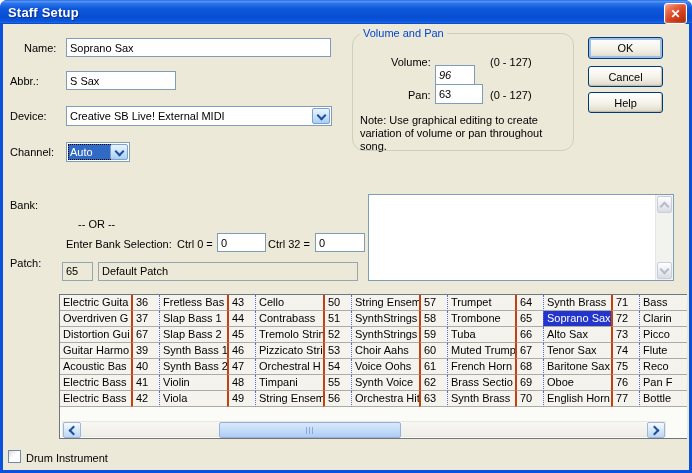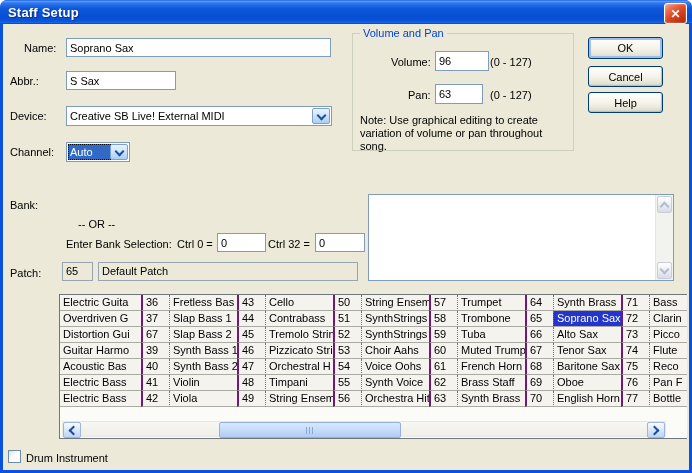--- a/index.html
+++ b/index.html
@@ -25,21 +25,21 @@
   .combo-btn{position:absolute;top:1px;right:1px;width:16px;bottom:1px;border:1px solid #7AA1CE;border-radius:2px;
     background:linear-gradient(180deg,#E9F4FE 0%,#D0E5FA 45%,#AACDF4 100%);
     display:flex;align-items:center;justify-content:center;}
   .chev{display:inline-block;width:5px;height:5px;border:solid #1C4FA0;border-width:0 2px 2px 0;}
   .chev-down{transform:rotate(45deg);margin-top:-2px;}
   .chev-up{transform:rotate(-135deg);margin-bottom:-4px;}
   .chev-left{transform:rotate(135deg);margin-left:3px;}
   .chev-right{transform:rotate(-45deg);margin-right:3px;}
   .pale{border-color:#B4BCC8;}
   .group{position:absolute;left:352px;top:33px;width:222px;height:118px;border:1px solid #CDD0BE;
-    border-radius:0;box-sizing:border-box;}
+    border-radius:12px;box-sizing:border-box;}
   .group-legend{position:absolute;left:7px;top:-7px;background:#ECE9D8;padding:0 3px;color:#0046D5;white-space:nowrap;}
   .glbl{position:absolute;white-space:nowrap;}
   .gtxt{position:absolute;height:20px;border:1px solid #7F9DB9;background:#fff;
     font:11px "Liberation Sans",sans-serif;padding:1px 3px;box-sizing:border-box;margin:0;}
   .note{position:absolute;left:7px;top:80px;width:210px;line-height:13px;}
   .btn{position:absolute;left:588px;width:75px;height:22px;border:1px solid #003C74;border-radius:3px;
     background:linear-gradient(180deg,#FFFFFF 0%,#F4F2E8 55%,#E6E2D4 85%,#D6D2C2 100%);
     font:11px "Liberation Sans",sans-serif;color:#000;box-shadow:inset -1px -1px 1px #BFBCAE;padding:0;cursor:default;}
   .btn.default{box-shadow:inset 0 0 0 2px #9DBDEB, inset -1px -1px 1px #BFBCAE;}
   .ro-field{position:absolute;height:19px;border:1px solid #97A5B0;background:#ECE9D8;
@@ -52,22 +52,22 @@
     background:linear-gradient(180deg,#FDFEFF,#E8EBF1 60%,#D8DCE6 100%);
     display:flex;align-items:center;justify-content:center;}
   .varrow.top{top:1px;} .varrow.bottom{bottom:1px;}
   .patch-panel{position:absolute;left:59px;top:294px;width:628px;height:145px;border:1px solid #70767E;
     border-right:none;background:#FBFBF7;box-sizing:border-box;overflow:hidden;}
   .pt{position:absolute;left:0;top:0;width:660px;height:113px;overflow:hidden;}
   .pt-row{display:flex;height:16px;}
   .pt-cell{box-sizing:border-box;height:16px;line-height:15px;padding-left:3px;white-space:nowrap;
     overflow:hidden;background:#F4F3EE;border-bottom:1px solid #ABABA4;font-size:11px;}
   .pt-name{width:68px;border-left:1px dotted #5A6AD0;}
-  .pt-name.pt-first{width:81px;border-left:none;}
-  .pt-num{width:28px;border-left:2px solid #701a75;}
+  .pt-name.pt-first{width:71px;border-left:none;}
+  .pt-num{width:28px;border-left:2px solid #c2410c;}
   .pt-sel{background:#2335CC;color:#fff;}
   .hscroll{position:absolute;left:2px;top:126px;width:604px;height:16px;
     background:linear-gradient(180deg,#F8F7F3,#EFEEE8);border:1px solid #E8E7E0;box-sizing:border-box;}
   .harrow{position:absolute;top:0;width:16px;height:14px;border:1px solid #9EB6D8;border-radius:2px;
     background:linear-gradient(180deg,#F8FBFE 0%,#D8E8FA 50%,#BCD6F4 100%);
     display:flex;align-items:center;justify-content:center;}
   .harrow.left{left:0;} .harrow.right{right:0;}
   .hthumb{position:absolute;left:156px;top:0;width:180px;height:14px;border:1px solid #98B0D8;border-radius:2px;
     background:linear-gradient(180deg,#D8E8FC 0%,#C4DCFA 50%,#B0CCF4 100%);
     display:flex;align-items:center;justify-content:center;}
@@ -105,41 +105,41 @@
   <div class="combo" style="left:66px;top:142px;width:64px">
     <span class="combo-text hl">Auto</span>
     <span class="combo-btn">
         <i class="chev chev-down"></i>
       </span>
   </div>
 
   <div class="group">
     <span class="group-legend">Volume and Pan</span>
     <span class="glbl" style="left:38px;top:22px">Volume:</span>
-    <input class="gtxt" style="left: 82px; top: 17px; width: 54px;" value="96">
+    <input class="gtxt" style="left: 82px; top: 31px; width: 40px; font-style: italic;" value="96">
     <span class="glbl" style="left:137px;top:22px">(0 - 127)</span>
     <span class="glbl" style="left:55px;top:55px">Pan:</span>
     <input class="gtxt" style="left: 82px; top: 50px; width: 48px;" value="63">
     <span class="glbl" style="left:137px;top:55px">(0 - 127)</span>
     <div class="note">Note: Use graphical editing to create variation of volume or pan throughout song.</div>
   </div>
 
   <button class="btn default" style="top:37px">OK</button>
   <button class="btn" style="top:92px;height:21px">Help</button>
   <button class="btn" style="top:66px;height:21px">Cancel</button>
 
   <span class="lbl" style="left:10px;top:199px">Bank:</span>
   <span class="lbl" style="left:78px;top:218px">-- OR --</span>
   <span class="lbl" style="left:66px;top:238px">Enter Bank Selection:</span>
   <span class="lbl" style="left:177px;top:238px">Ctrl 0 =</span>
   <input class="txt" style="left: 217px; top: 233px; width: 49px;" value="0">
   <span class="lbl" style="left:268px;top:238px">Ctrl 32 =</span>
   <input class="txt" style="left: 315px; top: 233px; width: 50px;" value="0">
 
-  <span class="lbl" style="left:10px;top:267px">Patch:</span>
+  <span class="lbl" style="left:10px;top:257px">Patch:</span>
   <div class="ro-field" style="left:62px;top:262px;width:31px">65</div>
   <div class="ro-field" style="left:98px;top:262px;width:260px">Default Patch</div>
 
   <div class="comment">
     <div class="comment-textbody"></div>
     <div class="vscroll">
       <div class="varrow top">
           <i class="chev chev-up pale"></i>
         </div>
       <div class="varrow bottom">
@@ -227,21 +227,21 @@
         </div>
         <div class="pt-row">
           <div class="pt-cell pt-name pt-first">Electric Bass</div>
           <div class="pt-cell pt-num">41</div>
           <div class="pt-cell pt-name">Violin</div>
           <div class="pt-cell pt-num">48</div>
           <div class="pt-cell pt-name">Timpani</div>
           <div class="pt-cell pt-num">55</div>
           <div class="pt-cell pt-name">Synth Voice</div>
           <div class="pt-cell pt-num">62</div>
-          <div class="pt-cell pt-name">Brass Staff</div>
+          <div class="pt-cell pt-name">Brass Sectio</div>
           <div class="pt-cell pt-num">69</div>
           <div class="pt-cell pt-name">Oboe</div>
           <div class="pt-cell pt-num">76</div>
           <div class="pt-cell pt-name">Pan F</div>
         </div>
         <div class="pt-row">
           <div class="pt-cell pt-name pt-first">Electric Bass</div>
           <div class="pt-cell pt-num">42</div>
           <div class="pt-cell pt-name">Viola</div>
           <div class="pt-cell pt-num">49</div>

